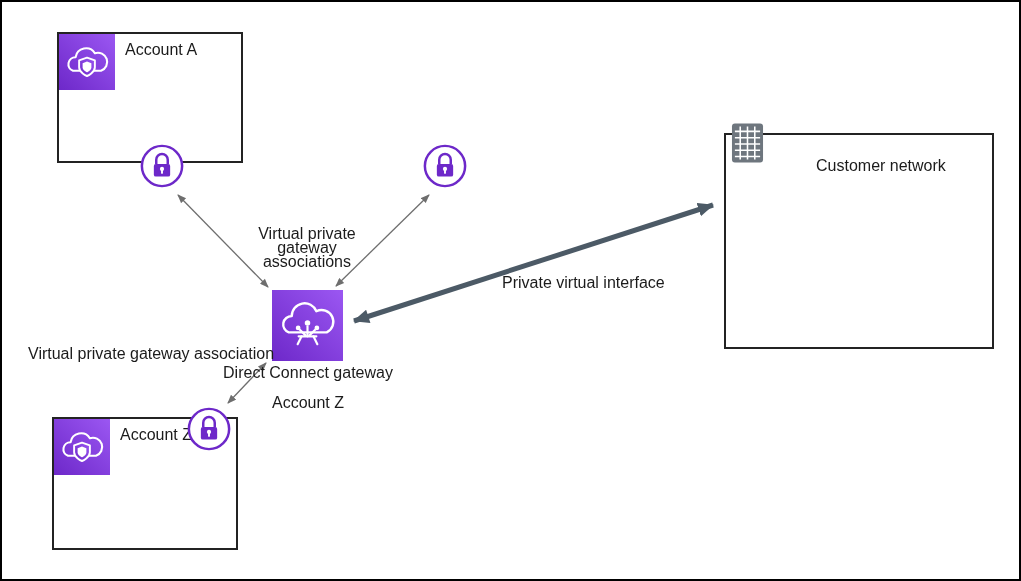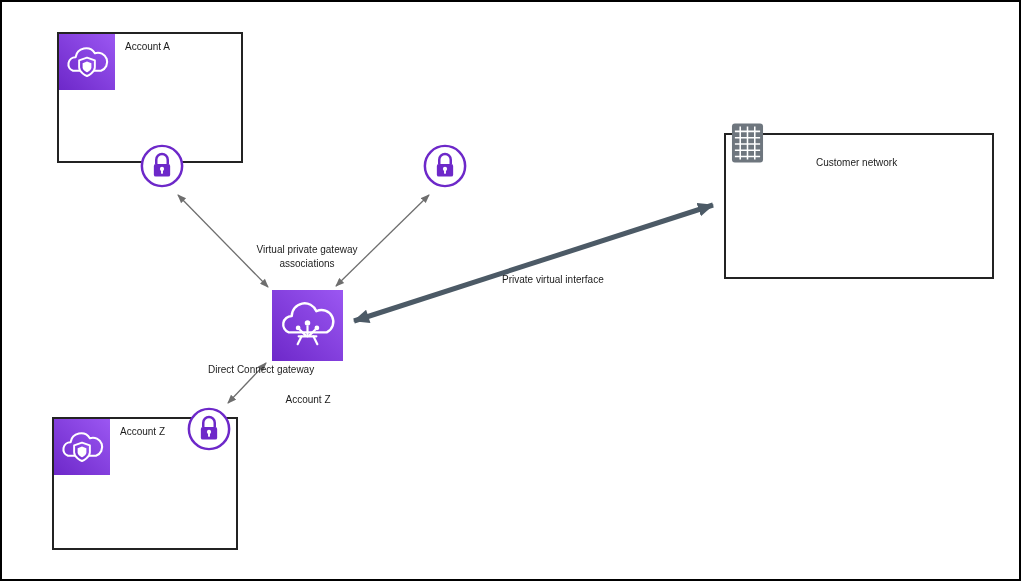--- a/index.html
+++ b/index.html
@@ -1,39 +1,39 @@
 <!DOCTYPE html>
 <html><head>
 <meta charset="utf-8">
 <style>
   html,body{margin:0;padding:0;background:#fff;}
   .canvas{
     position:relative;width:1021px;height:581px;box-sizing:border-box;
     background:#ffffff;border:2px solid #000;overflow:hidden;
-    font-family:"Liberation Sans",sans-serif;font-size:10px;color:#1b1b1b;
+    font-family:"Liberation Sans",sans-serif;font-size:16px;color:#1b1b1b;
   }
   .arrow-layer{position:absolute;left:0;top:0;width:1021px;height:581px;}
   .node-box{position:absolute;background:#fff;border:2px solid #232323;box-sizing:border-box;}
   .box-a{left:55px;top:30px;width:186px;height:131px;}
   .box-b{left:349px;top:30px;width:186px;height:131px;}
   .box-z{left:50px;top:415px;width:186px;height:133px;}
-  .box-cn{left:722px;top:131px;width:270px;height:146px;}
+  .box-cn{left:722px;top:131px;width:270px;height:216px;}
   .aws-badge{position:absolute;left:0;top:0;width:56px;height:56px;display:block;}
   .box-label{position:absolute;left:66px;top:7px;white-space:nowrap;}
   .cn-label{position:absolute;left:90px;top:22px;white-space:nowrap;}
   .lock{position:absolute;width:46px;height:46px;display:block;}
   .lock-a{left:137px;top:141px;}
   .lock-b{left:420px;top:141px;}
   .lock-z{left:184px;top:404px;}
   .dcgw{position:absolute;left:270px;top:288px;width:71px;height:71px;display:block;}
   .cn-icon{position:absolute;left:729px;top:120px;width:33px;height:42px;display:block;}
   .lbl{position:absolute;text-align:center;}
-  .dcgw-label{position:absolute;left:206px;top:362px;width:200px;white-space:nowrap;}
+  .dcgw-label{position:absolute;left:206px;top:362px;width:200px;text-align:center;white-space:nowrap;}
   .dcgw-account{position:absolute;left:206px;top:392px;width:200px;text-align:center;white-space:nowrap;}
-  .lbl-assocs{left:230px;top:225px;width:150px;text-align:center;line-height:14px;margin-top:16px;}
+  .lbl-assocs{left:230px;top:225px;width:150px;text-align:center;line-height:14px;}
   .lbl-assoc{left:26px;top:343px;white-space:nowrap;}
   .lbl-pvi{left:500px;top:272px;white-space:nowrap;}
   line.thin{stroke:#6e6e6e;stroke-width:1.3;}
   line.thick{stroke:#4c5a66;stroke-width:5;}
   .defs-hidden{position:absolute;width:0;height:0;}
 </style>
 </head>
 <body>
 
 <div class="canvas">
@@ -145,15 +145,16 @@
       <use href="#sym-lock"></use>
     </svg>
 
   <svg class="dcgw" viewBox="0 0 72 72">
       <use href="#sym-dcgw"></use>
     </svg>
   <div class="dcgw-label">Direct Connect gateway</div>
   <div class="dcgw-account">Account Z</div>
 
   <div class="lbl lbl-assocs">Virtual private gateway associations</div>
+  <div class="lbl lbl-assoc">Virtual private gateway association</div>
   <div class="lbl lbl-pvi">Private virtual interface</div>
 
 </div>
 
 </body></html>

